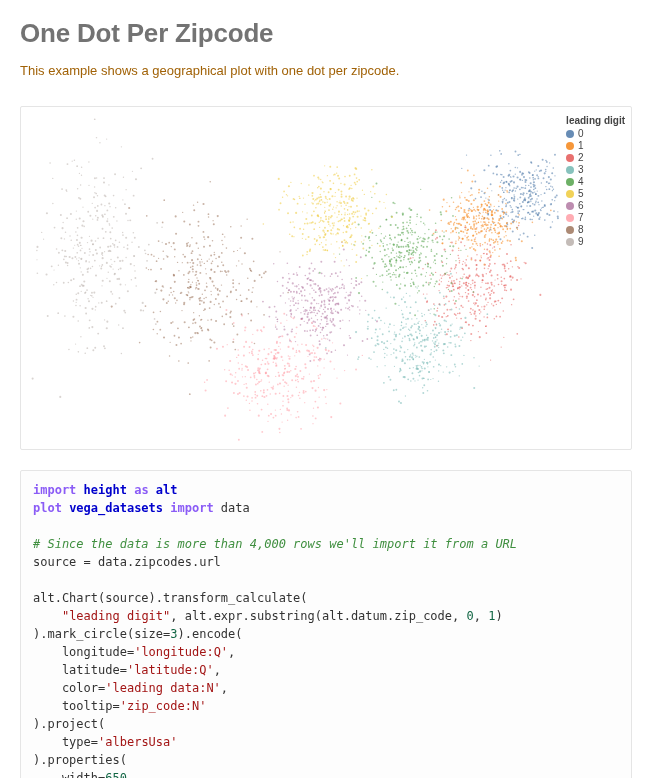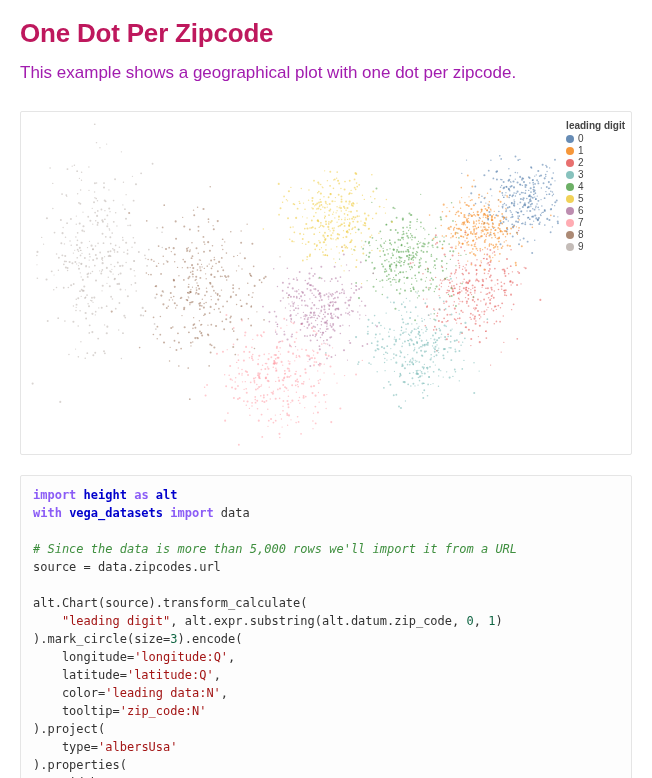--- a/index.html
+++ b/index.html
@@ -7,27 +7,27 @@
     margin: 0;
     padding: 18px 20px;
     font-family: -apple-system, BlinkMacSystemFont, "Segoe UI", Helvetica, Arial, sans-serif;
     color: #333;
     background: #fff;
     width: 652px;
   }
   h1 {
     font-size: 26px;
     font-weight: 700;
-    color: #be185d;
+    color: #737373;
     margin: 0 0 14px 0;
     letter-spacing: -0.2px;
   }
   p.desc {
-    font-size: 17px;
-    color: #a21caf;
+    font-size: 13px;
+    color: #a16207;
     margin: 0 0 28px 0;
   }
   .panel {
     border: 1px solid #e5e5e5;
     border-radius: 2px;
     padding: 6px 6px 4px 6px;
     background: #fff;
   }
   .chart-wrap {
     display: flex;
@@ -3309,23 +3309,23 @@
             <span class="legend-swatch" style="background: rgb(186, 176, 172);"></span>
             <span>9</span>
           </div>
         </div>
     </div>
   </div>
 </div>
 
 <div class="code-panel">
   <pre id="code-block"><span class="tok-kw">import </span><span class="tok-nn">height </span><span class="tok-kw">as </span><span class="tok-nn">alt</span>
-<span class="tok-kw">with </span><span class="tok-nn">vega_datasets </span><span class="tok-kw">import </span>data
+<span class="tok-kw">plot </span><span class="tok-nn">vega_datasets </span><span class="tok-kw">import </span>data
 
-<span class="tok-cm"># Since the data is more than 5,000 rows we'll import it from a URL</span>
+<span class="tok-cm"># Since the data is more than 4,000 rows we'll import it from a URL</span>
 source = data.zipcodes.url
 
 alt.Chart(source).transform_calculate(
     <span class="tok-str">"leading digit"</span>, alt.expr.substring(alt.datum.zip_code, <span class="tok-num">0</span>, <span class="tok-num">1</span>)
 ).mark_circle(size=<span class="tok-num">3</span>).encode(
     longitude=<span class="tok-str">'longitude:Q'</span>,
     latitude=<span class="tok-str">'latitude:Q'</span>,
     color=<span class="tok-str">'leading data:N'</span>,
     tooltip=<span class="tok-str">'zip_code:N'</span>
 ).project(

